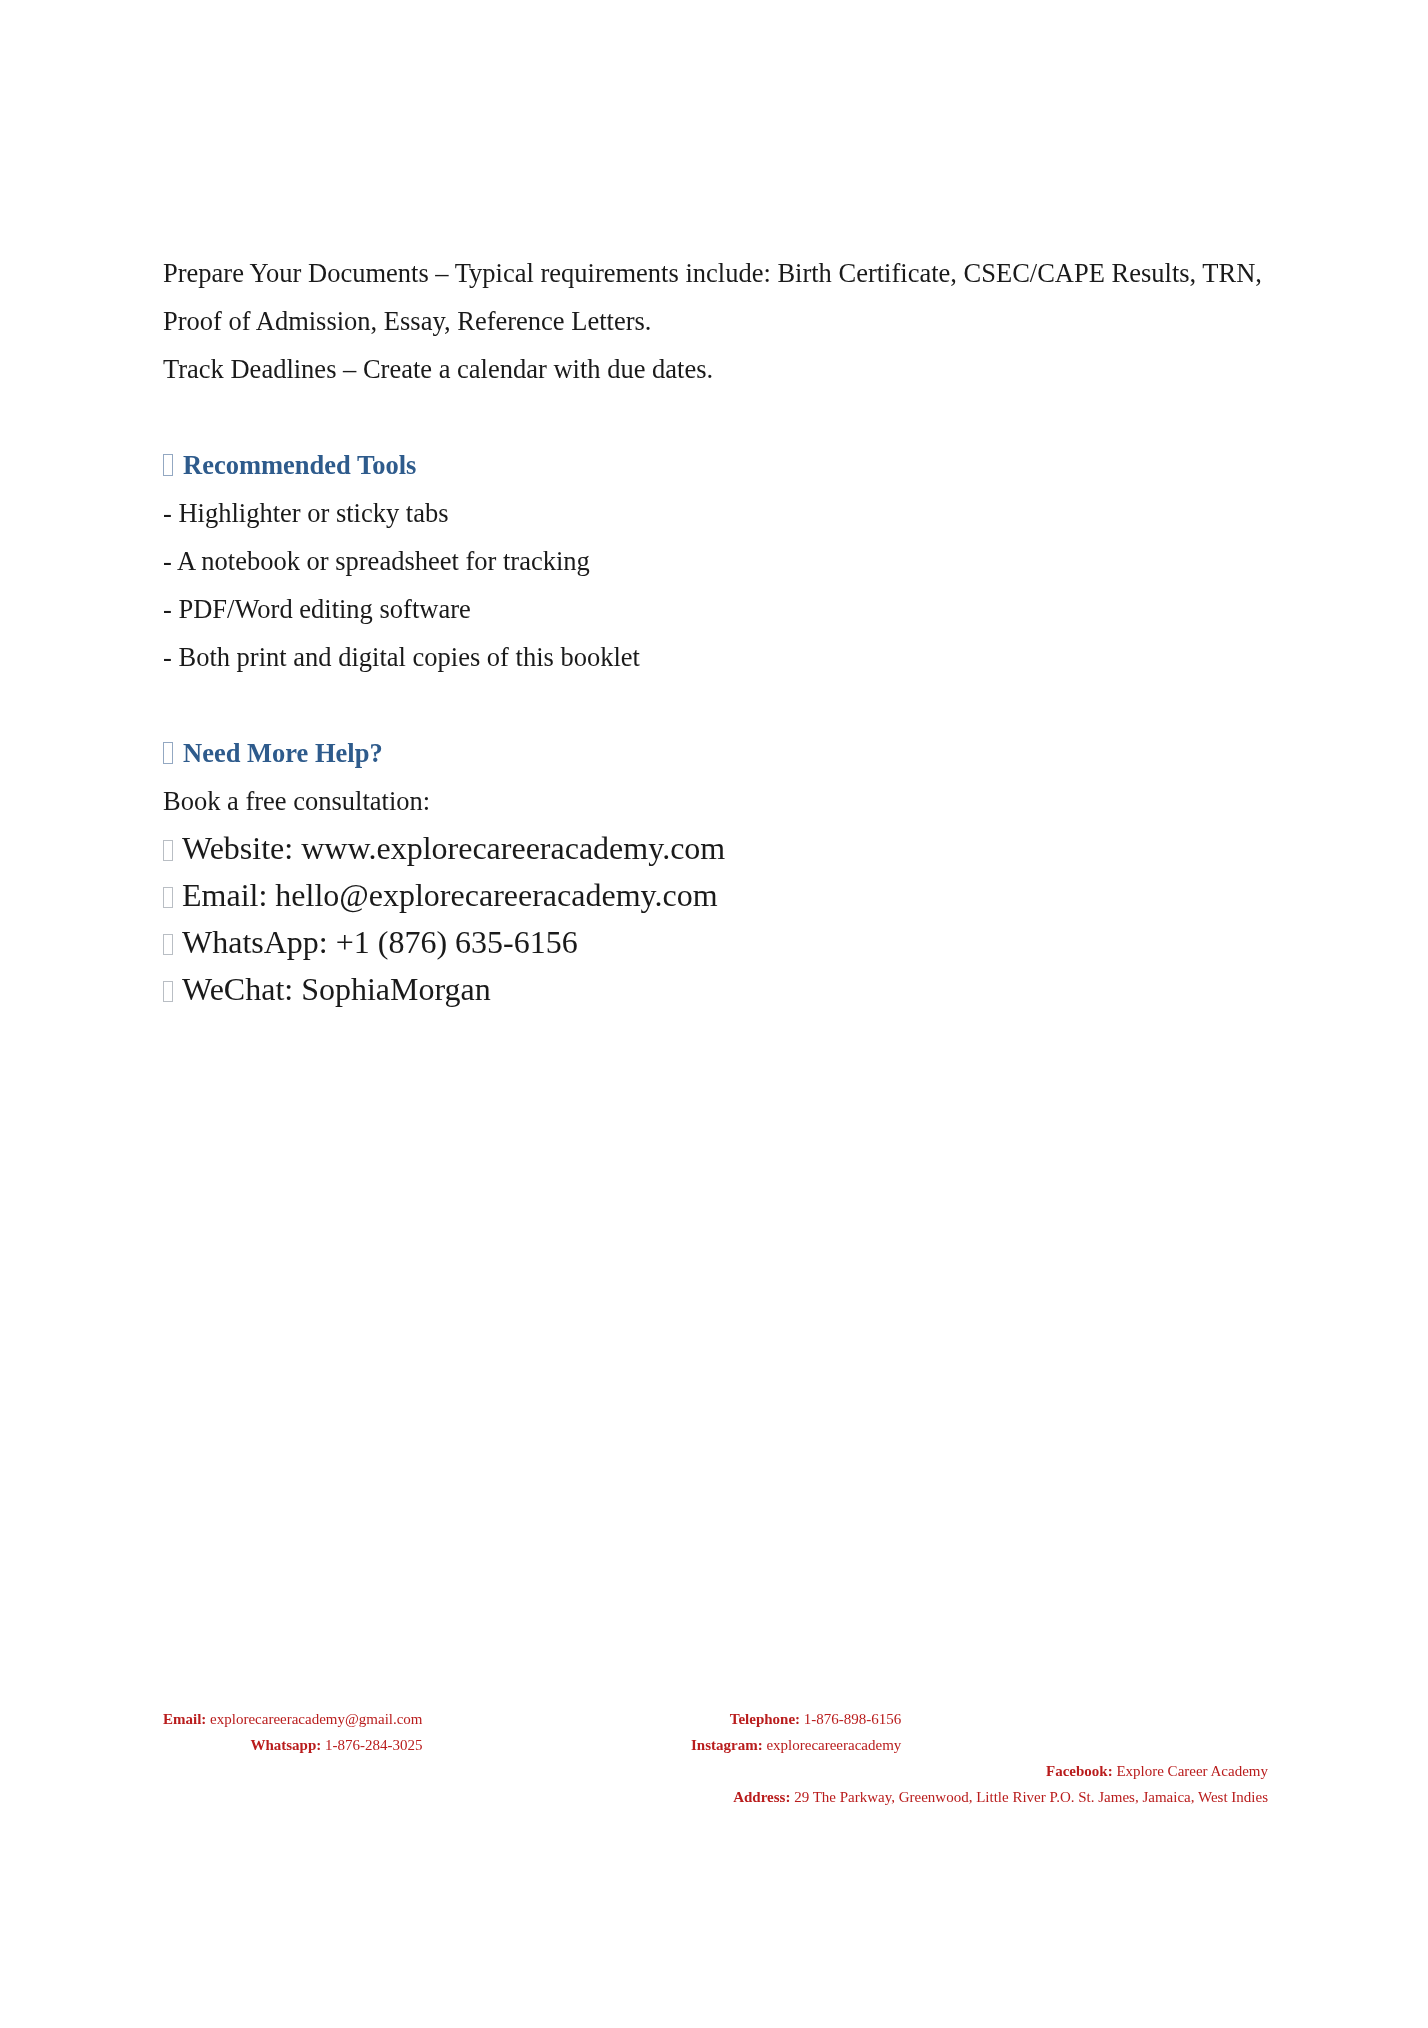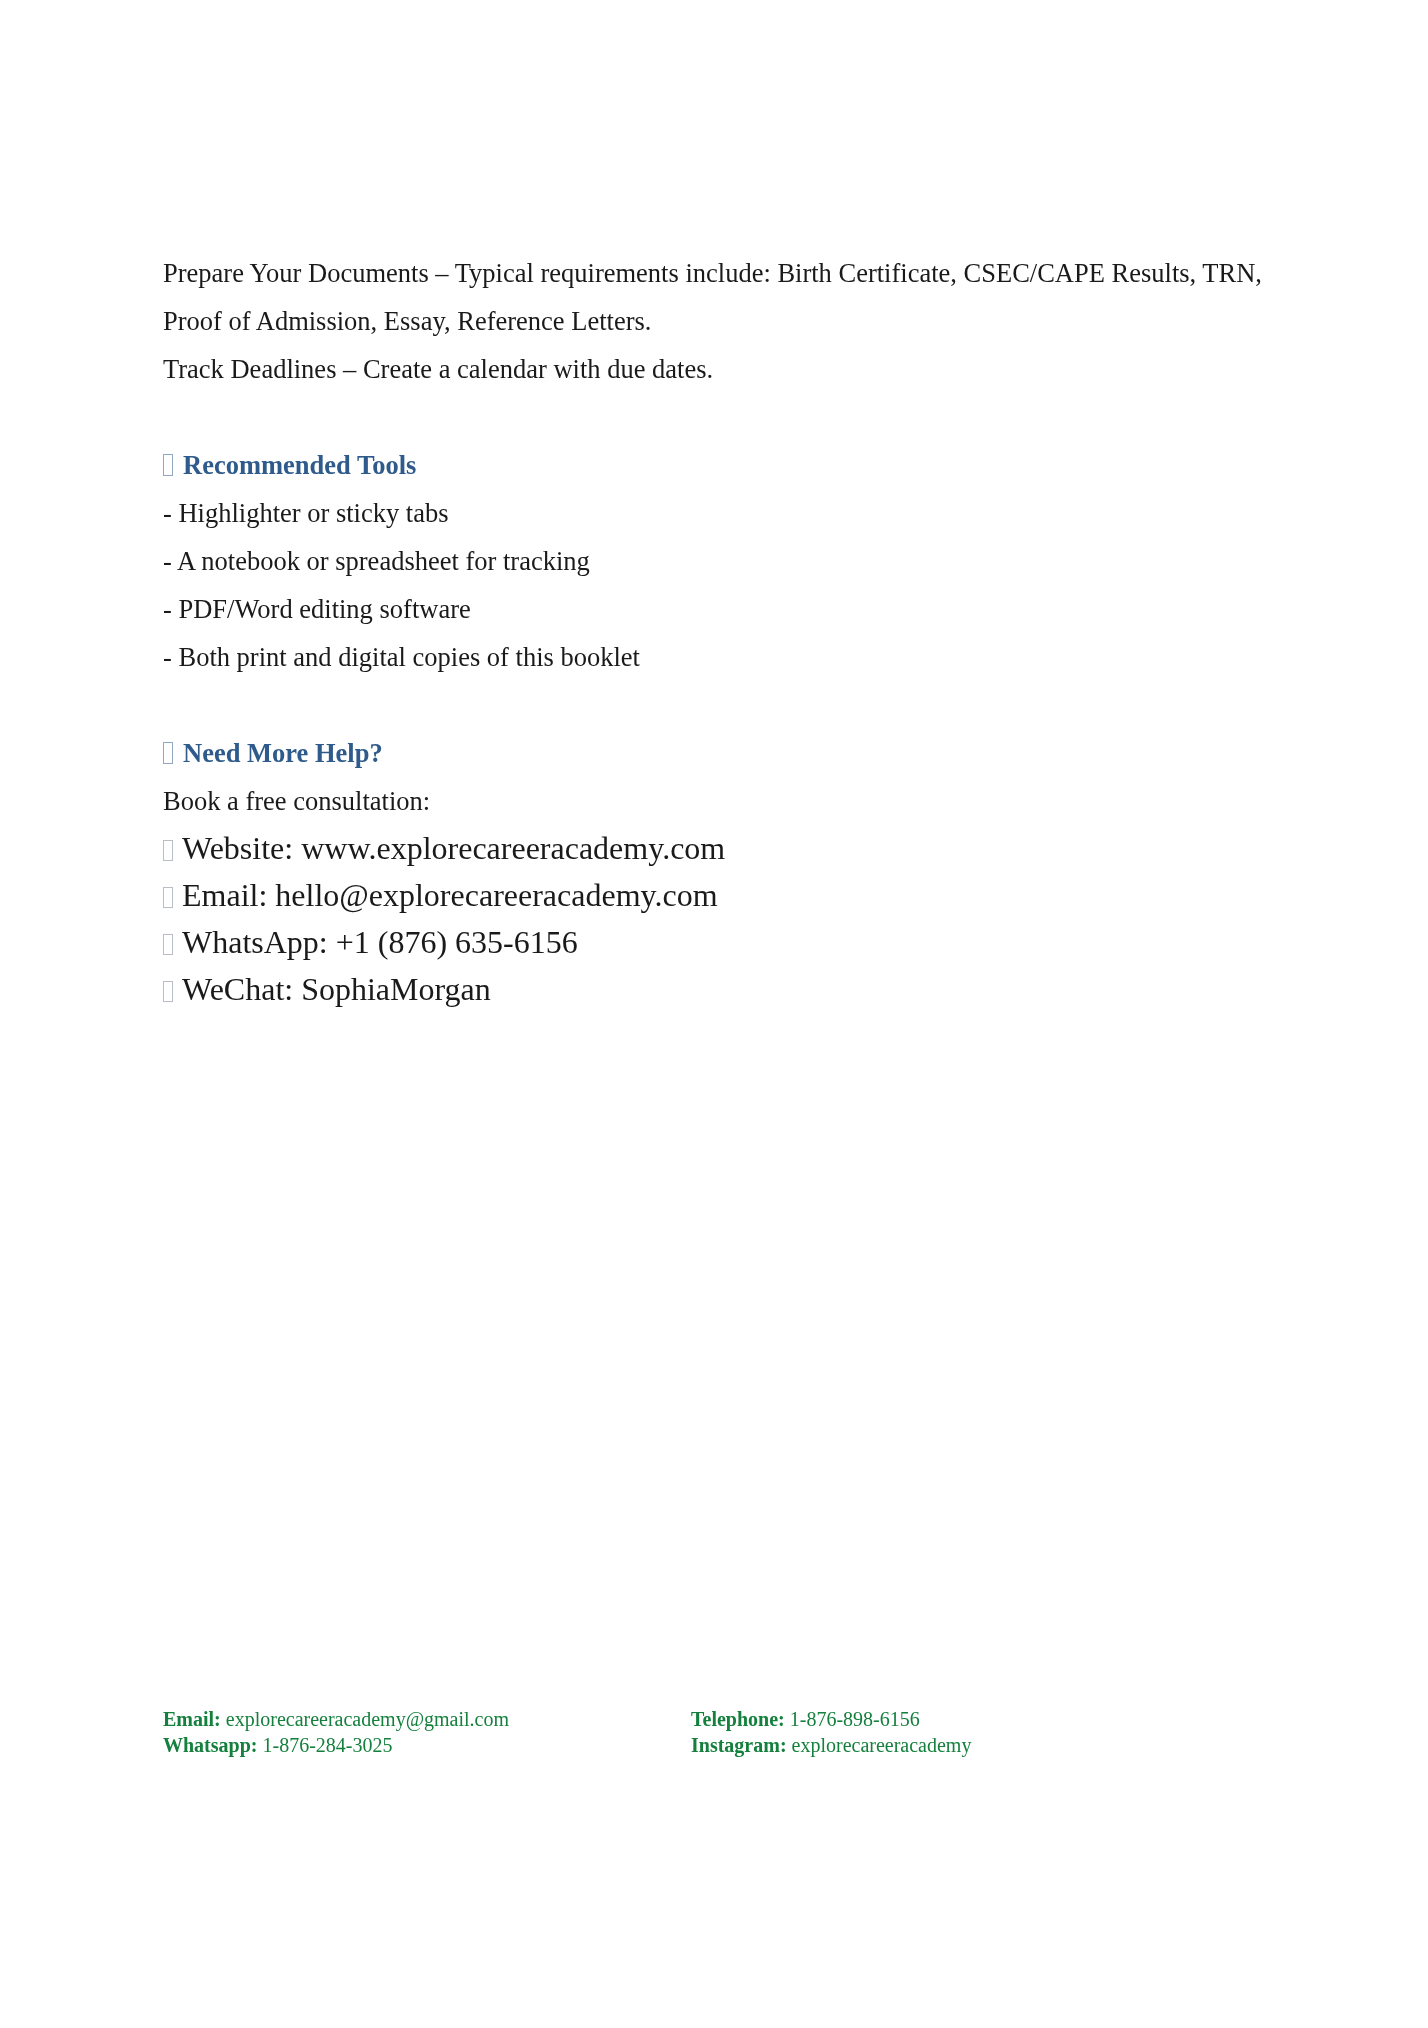--- a/index.html
+++ b/index.html
@@ -86,24 +86,25 @@
     position: absolute;
     left: 0;
     top: 0;
   }
   .footer-col-right {
     position: absolute;
     left: 528px;
     top: 0;
   }
   .footer-line {
-    font-size: 20px;
+    font-size: 15px;
     line-height: 25.5px;
-    color: #15803d;
+    color: #b91c1c;
     white-space: nowrap;
+    text-align: right;
   }
   .footer-line b {
     font-weight: bold;
   }
   .footer-rest {
     margin-top: 0px;
   }
 </style>
 </head>
 <body>
@@ -159,16 +160,24 @@
       </div>
       <div class="footer-col-right">
         <div class="footer-line">
           <b>Telephone:</b><span> 1-876-898-6156</span>
         </div>
         <div class="footer-line">
           <b>Instagram:</b><span> explorecareeracademy</span>
         </div>
       </div>
     </div>
+    <div class="footer-rest">
+      <div class="footer-line">
+        <b>Facebook:</b><span> Explore Career Academy</span>
+      </div>
+      <div class="footer-line">
+        <b>Address:</b><span> 29 The Parkway, Greenwood, Little River P.O. St. James, Jamaica, West Indies</span>
+      </div>
+    </div>
 
   </div>
 
 </div>
 
 </body></html>

